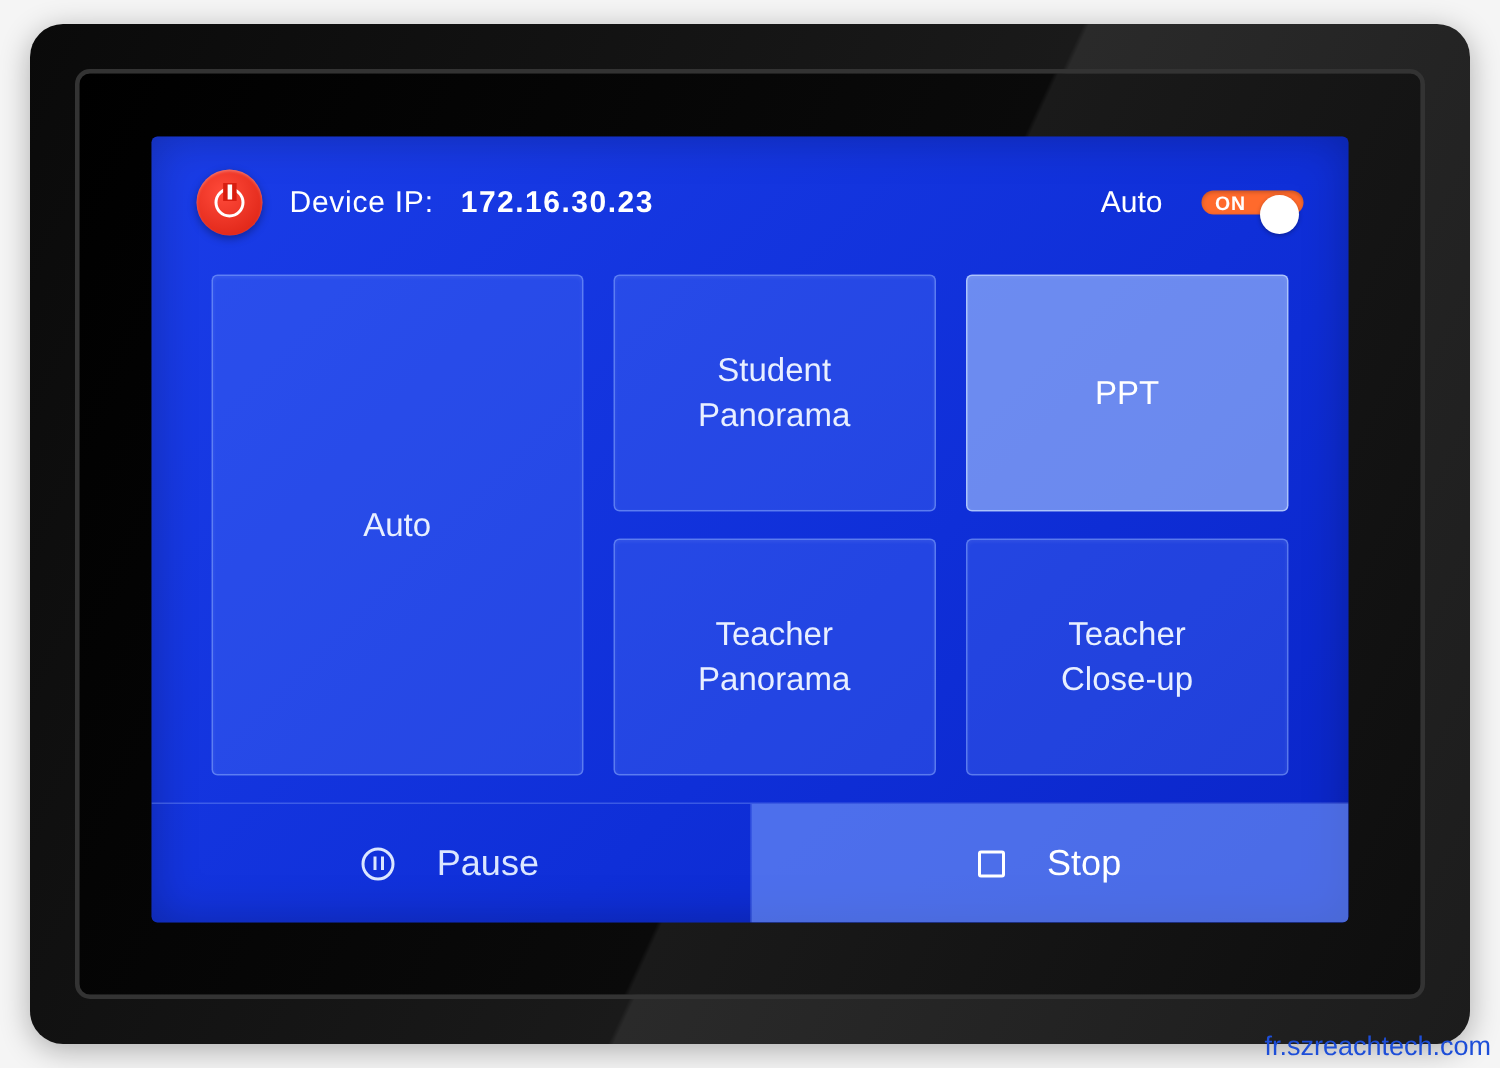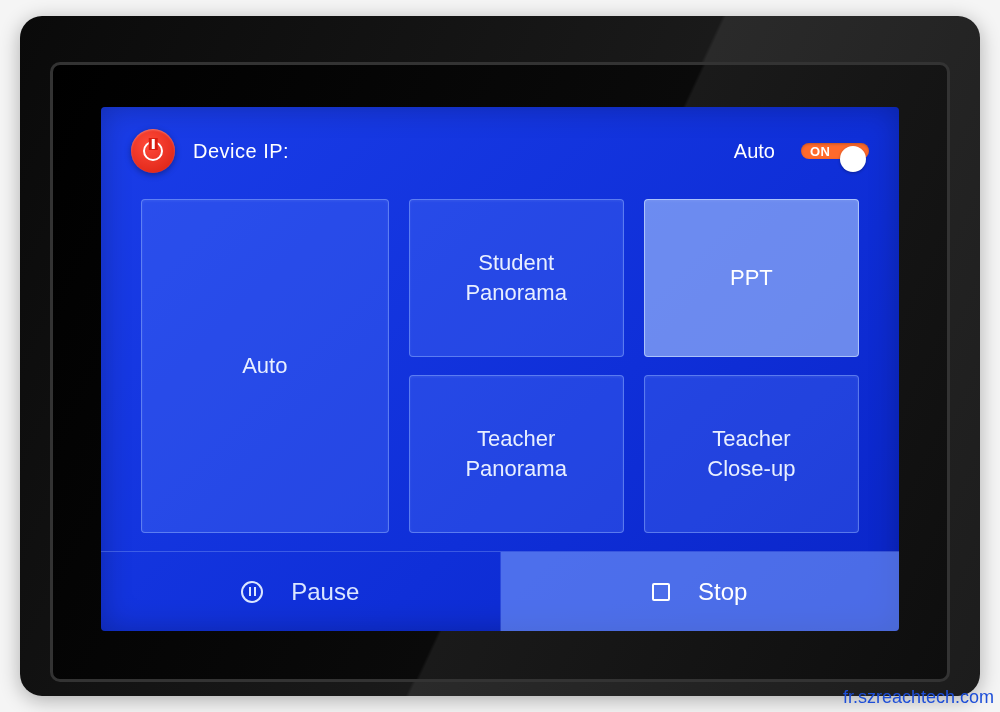--- a/index.html
+++ b/index.html
@@ -22,21 +22,20 @@
       box-shadow: 0 4px 20px rgba(0,0,0,0.3);
       position: relative;
     }
     .inner-bezel {
       width: 100%;
       height: 100%;
       border: 3px solid #333;
       border-radius: 10px;
       padding: 42px 48px 48px 48px;
       background: linear-gradient(115deg, #000 0%, #0a0a0a 55%, #1a1a1a 55.3%, #0e0e0e 100%);
-      margin-top: 16px;
     }
     .screen {
       width: 100%;
       height: 100%;
       background: linear-gradient(135deg, #1a3de8 0%, #0f2fd8 60%, #0a25c8 100%);
       border-radius: 4px;
       display: flex;
       flex-direction: column;
       color: #fff;
       overflow: hidden;
@@ -189,20 +188,21 @@
 
 <div class="device-frame">
   <div class="inner-bezel">
     <div class="screen">
 
       <div class="header">
         <div class="power-btn">
           <div class="power-icon"></div>
         </div>
         <span class="ip-text">Device IP:</span>
+        <span class="ip-value">172.16.30.23</span>
         <div class="spacer"></div>
         <span class="live-label">Auto</span>
         <div class="toggle">
           <span class="toggle-label">ON</span>
           <div class="toggle-knob"></div>
         </div>
       </div>
 
       <div class="modes">
         <div class="mode-btn tall">

